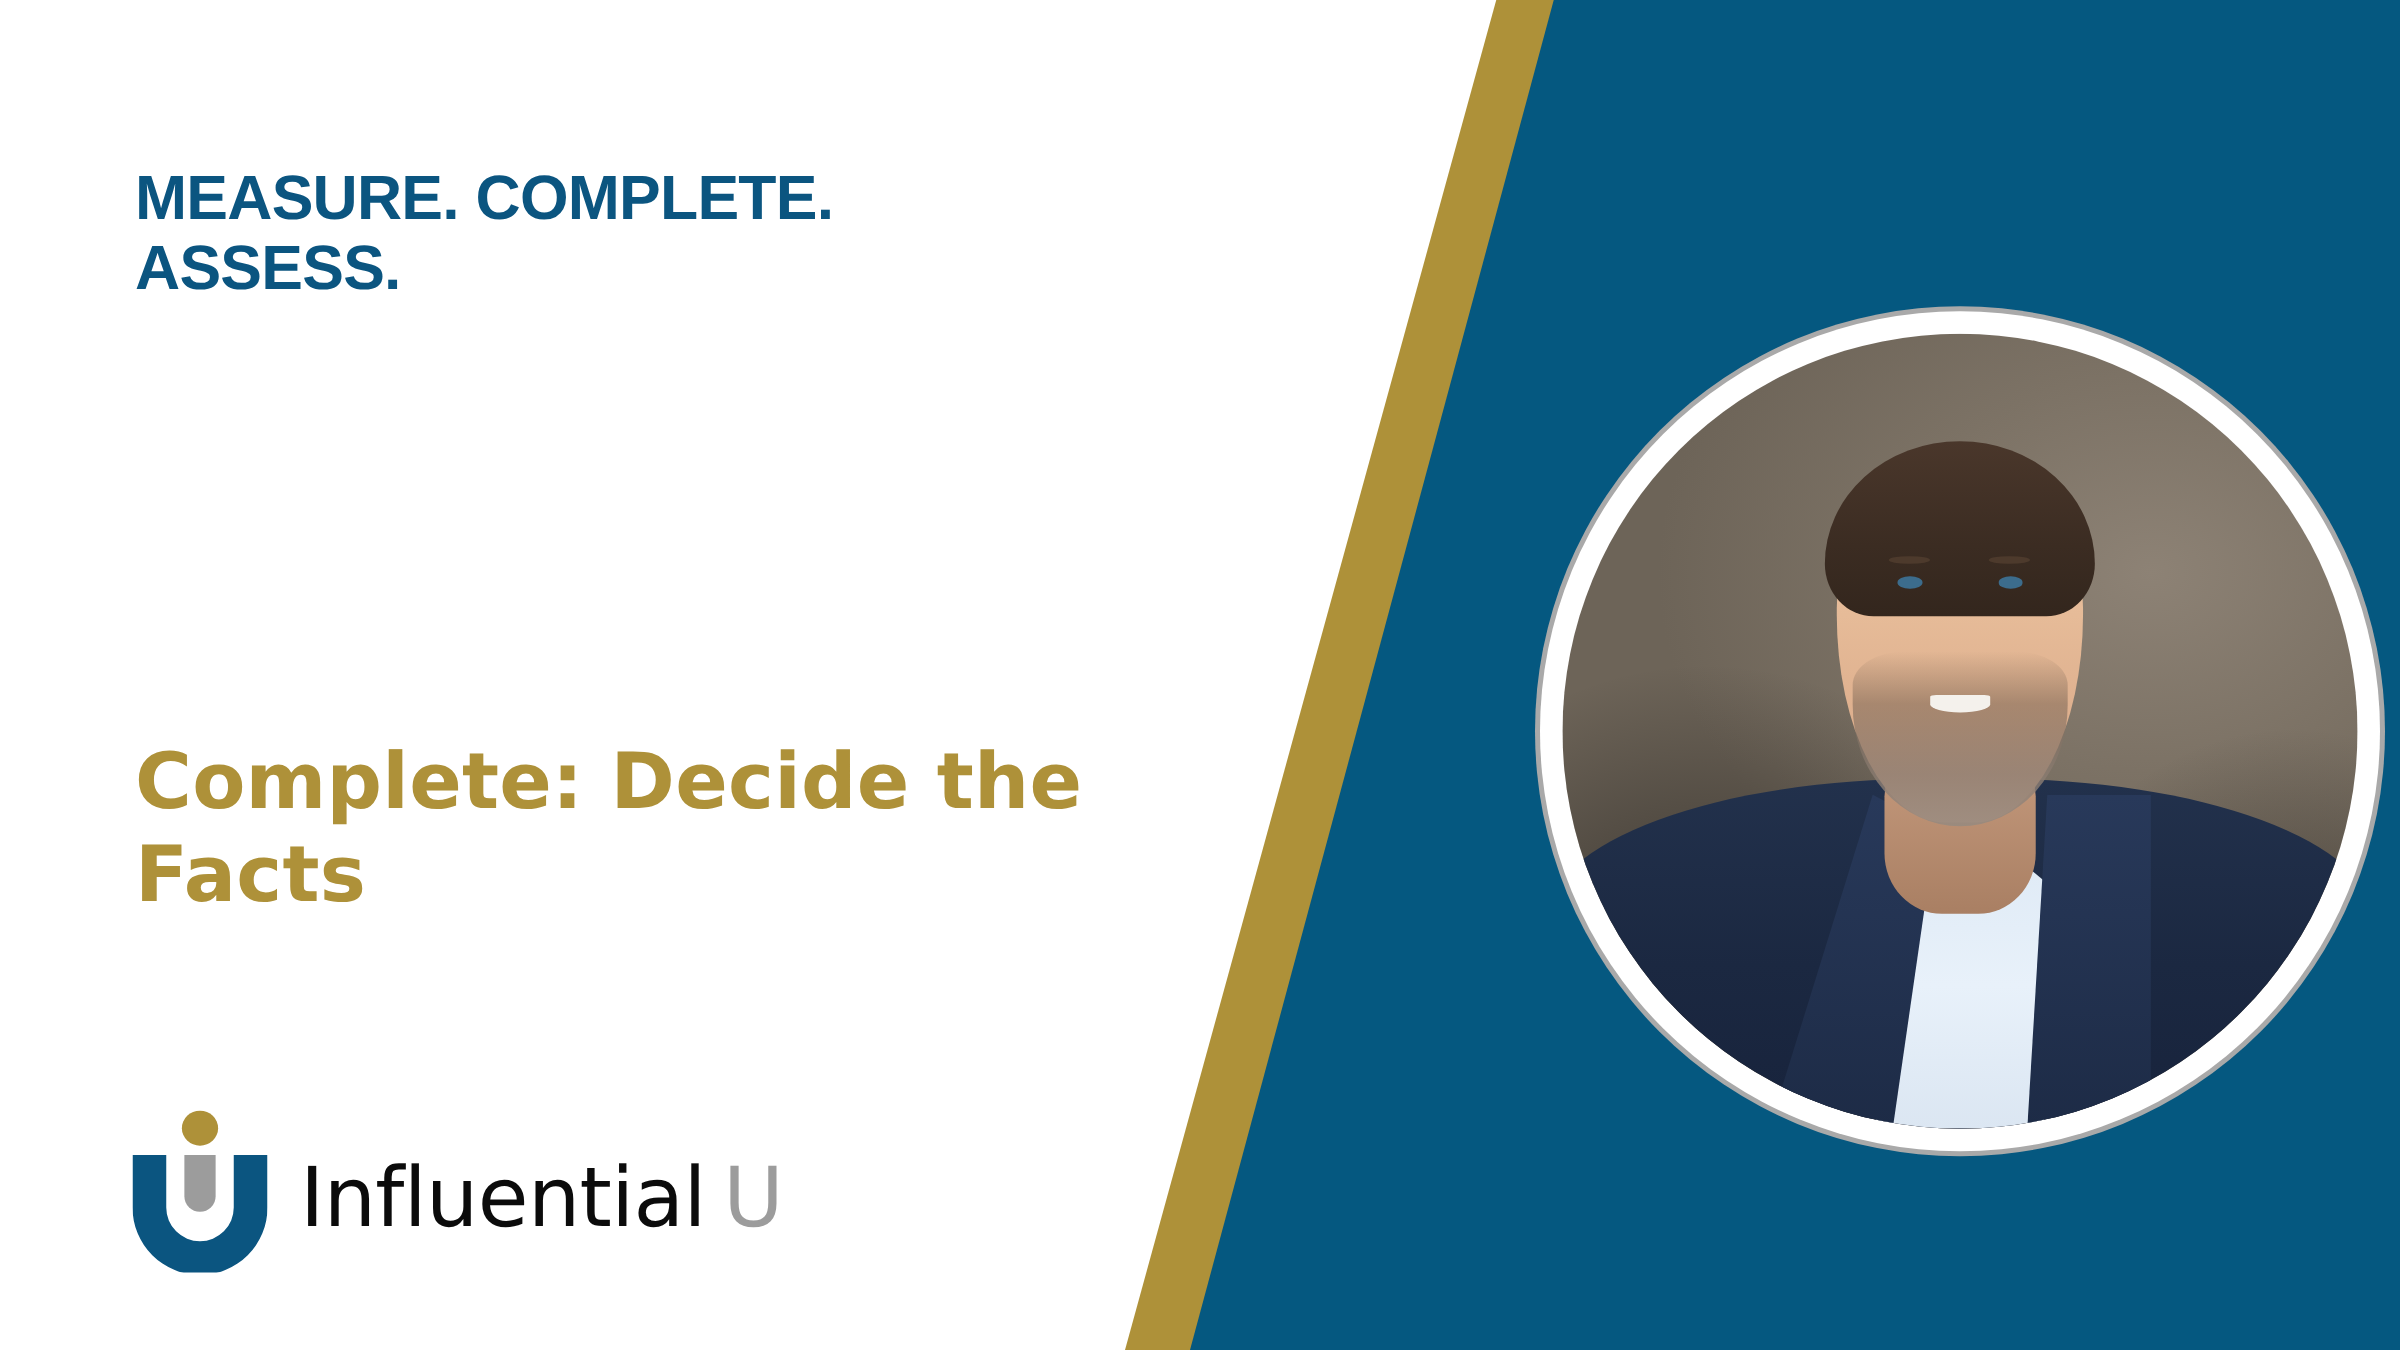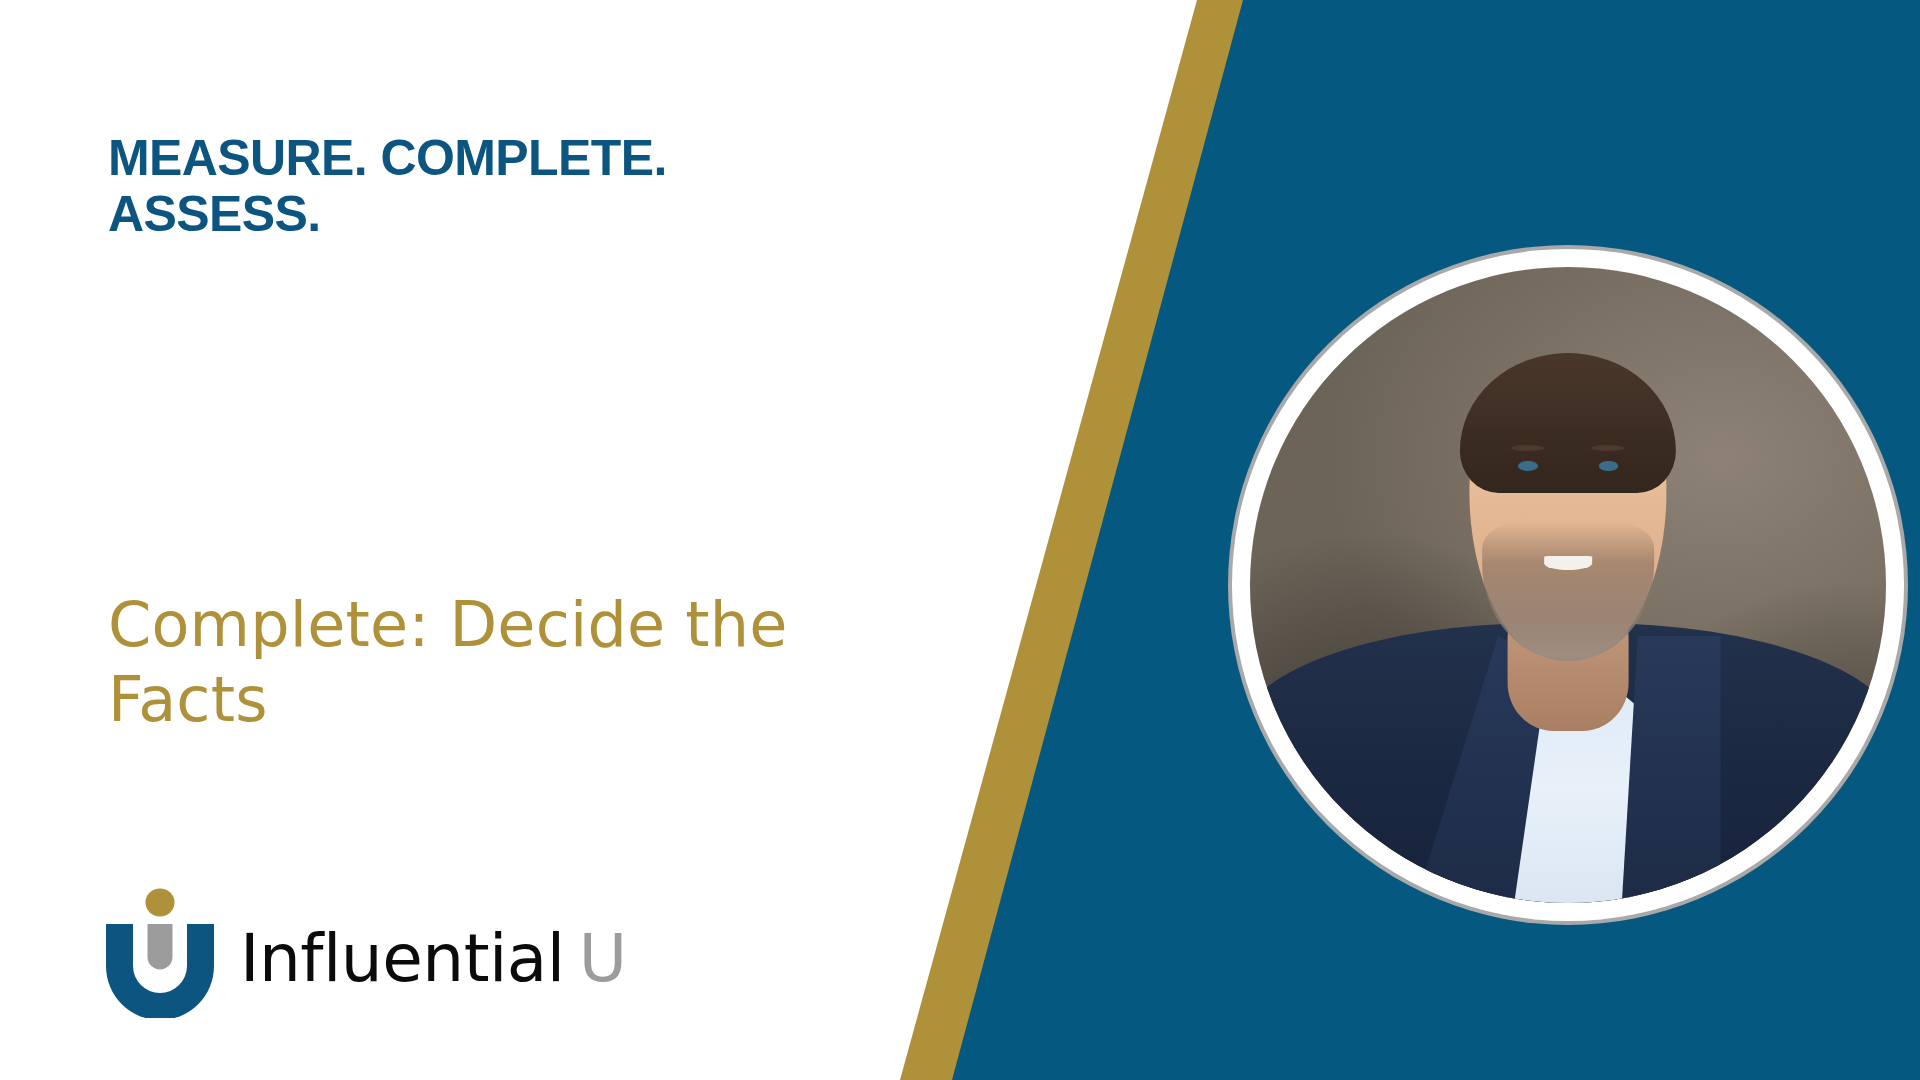--- a/index.html
+++ b/index.html
@@ -57,21 +57,21 @@
   }
 
   
   .subtitle {
     position: absolute;
     left: 108px;
     top: 537px;
     width: 830px;
     color: #AE9139;
     font-family: "DejaVu Sans", sans-serif;
-    font-weight: 400;
+    font-weight: 700;
     font-size: 62px;
     line-height: 1.2;
     letter-spacing: 0.2px;
   }
 
   
   .logo {
     position: absolute;
     left: 106px;
     top: 888px;

